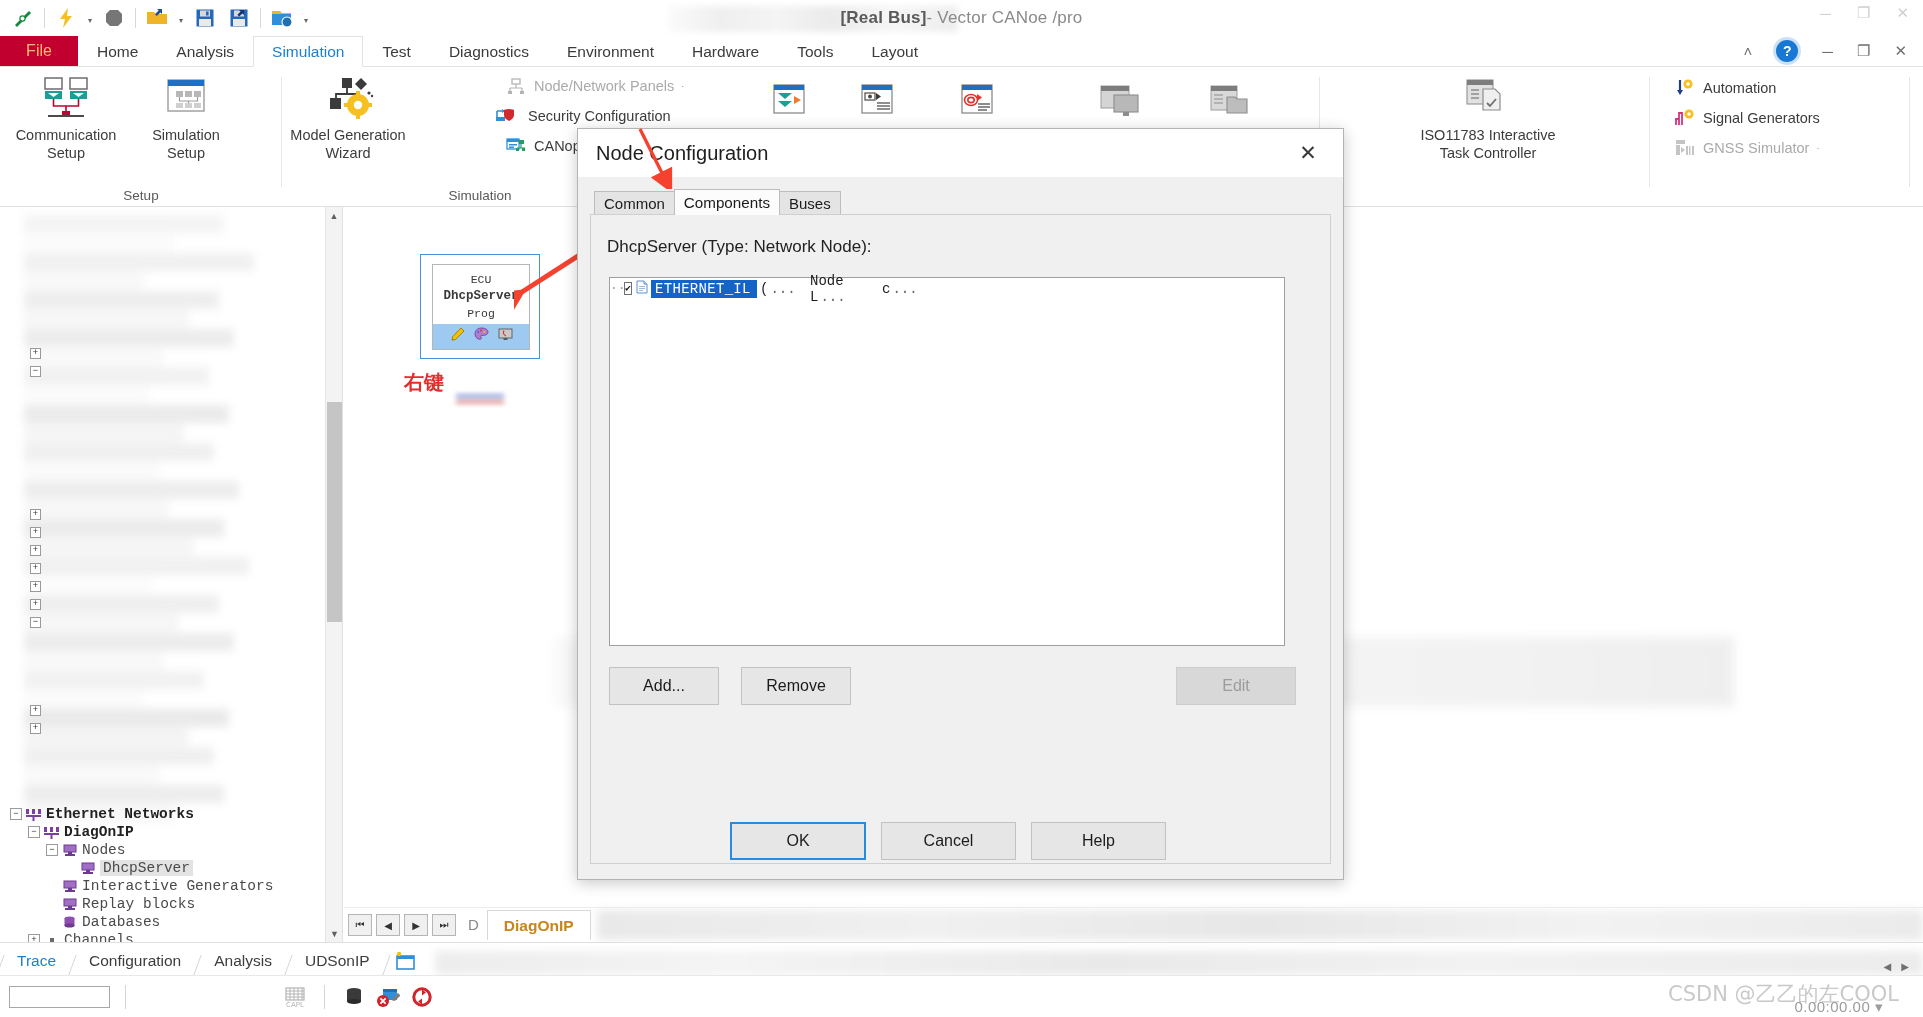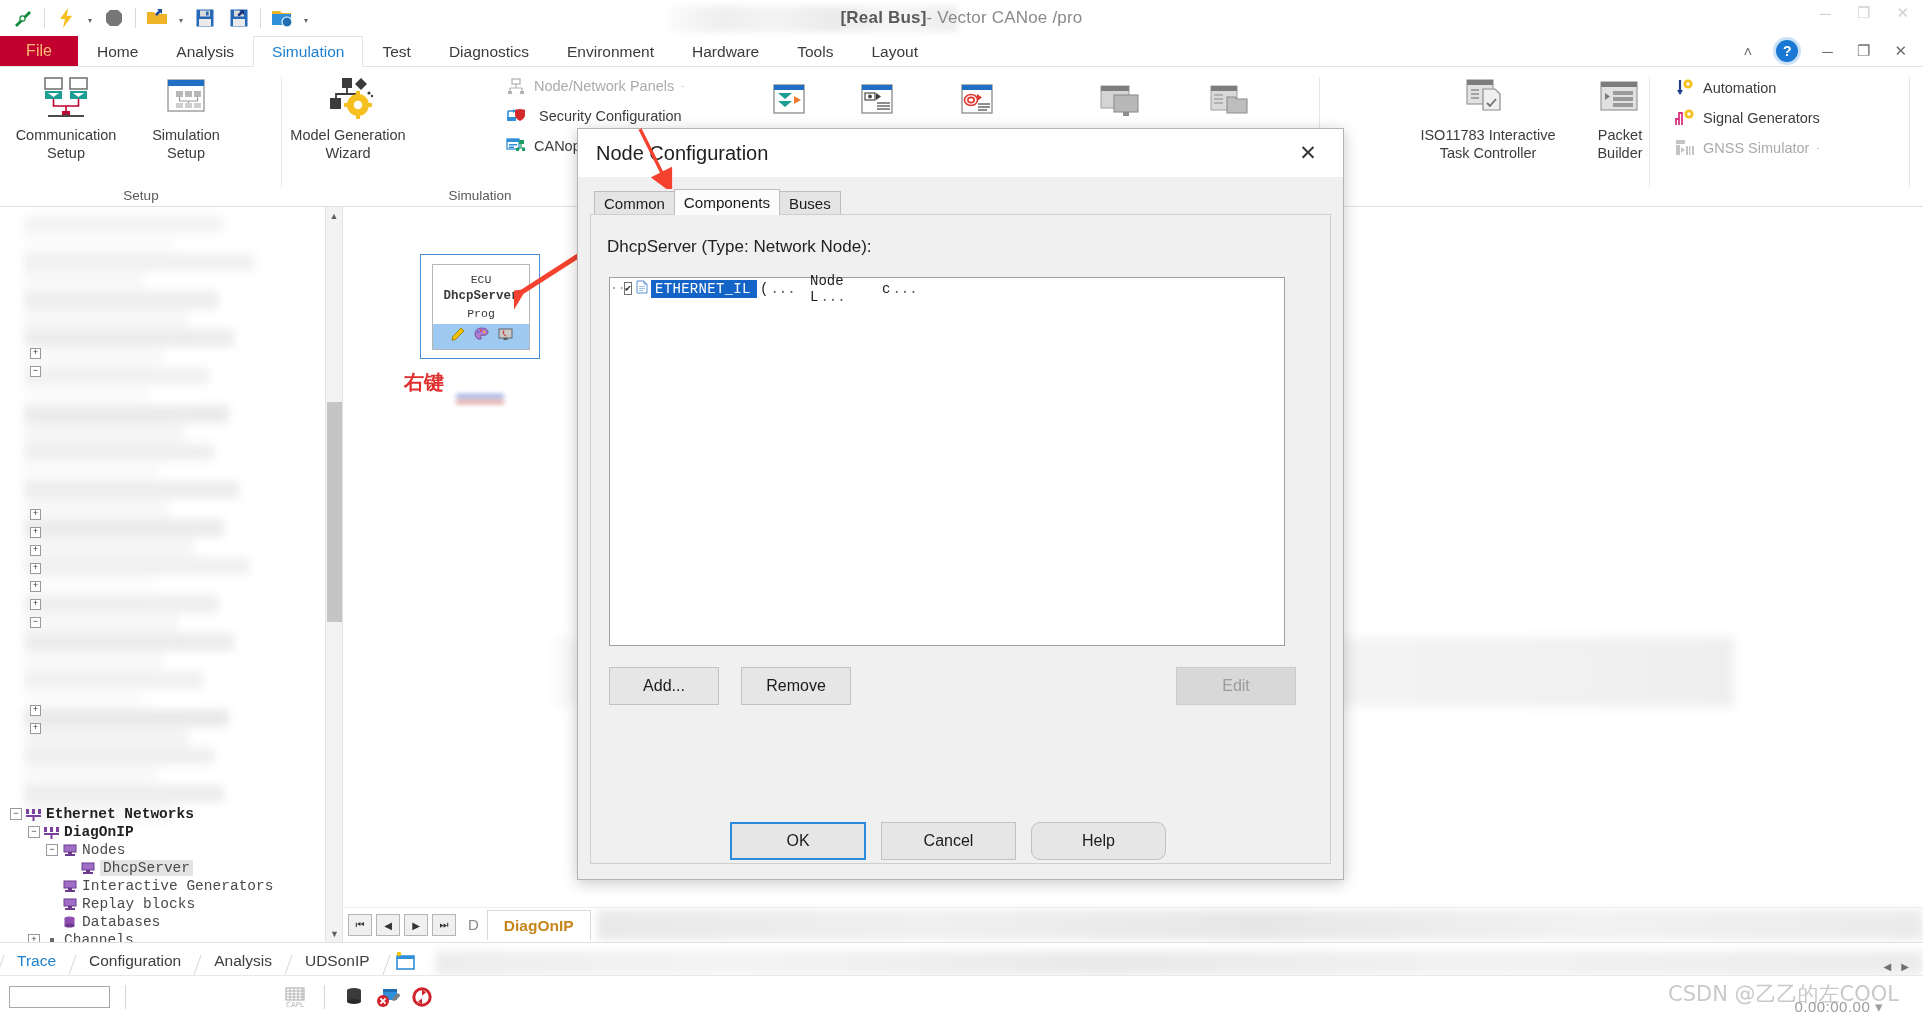--- a/index.html
+++ b/index.html
@@ -434,21 +434,21 @@
         <svg width="18" height="17" viewBox="0 0 18 17">
             <rect x="5" y="1" width="8" height="5" fill="none" stroke="#b4b4b4" stroke-width="1.3"></rect>
             <path d="M9 6 v4 M3 10 h12 M3 10 v3 M15 10 v3" stroke="#b4b4b4" stroke-width="1.2" fill="none"></path>
             <rect x="1" y="13" width="4" height="3" fill="#b4b4b4"></rect>
             <rect x="13" y="13" width="4" height="3" fill="#b4b4b4"></rect>
           </svg>
       </span>
       <span>Node/Network Panels</span>
       <span class="mini-caret">·</span>
     </div>
-    <div class="smallrow" style="left:255px; top:39px;gap:12px;">
+    <div class="smallrow" style="left:244px; top:39px;gap:12px;">
       <span class="si">
         <svg width="20" height="18" viewBox="0 0 20 18">
             <path d="M2 4 h8 M2 4 v9 M2 13 h6" stroke="#2f8fd8" stroke-width="1.6" fill="none"></path>
             <path d="M7 2 l3 2 -3 2 z" fill="#2f8fd8"></path>
             <rect x="1" y="10" width="9" height="4" fill="#2f8fd8"></rect>
             <path d="M14 2 c3 0 5 1 5 1 v5 c0 3 -3 5 -5 6 c-2 -1 -5 -3 -5 -6 v-5 c0 0 2 -1 5 -1 z" fill="#d32b2b"></path>
           </svg>
       </span>
       <span>Security Configuration</span>
     </div>
@@ -527,34 +527,20 @@
         <svg width="46" height="42" viewBox="0 0 46 42">
           <rect x="2" y="2" width="26" height="24" fill="#e1e1e1" stroke="#9a9a9a" stroke-width="1.2"></rect>
           <rect x="2" y="2" width="26" height="5" fill="#7d7d7d"></rect>
           <path d="M6 12 h8 M6 16 h8 M6 20 h8" stroke="#8d8d8d" stroke-width="1.5"></path>
           <path d="M18 11 h12 l5 5 v16 H18 Z" fill="#efefef" stroke="#8d8d8d" stroke-width="1.2"></path>
           <path d="M22 25 l3 3 6 -7" stroke="#6f6f6f" stroke-width="1.8" fill="none"></path>
         </svg>
       </div>
       <div>ISO11783 Interactive</div>
       <div>Task Controller</div>
-    </div>
-    <div class="bigbtn" style="left:170px; width:100px;">
-      <div class="bi">
-        <svg width="44" height="40" viewBox="0 0 44 40">
-          <rect x="3" y="3" width="36" height="28" fill="#e1e1e1" stroke="#9a9a9a" stroke-width="1.2"></rect>
-          <rect x="3" y="3" width="36" height="5" fill="#7d7d7d"></rect>
-          <path d="M7 14 l5 3.5 -5 3.5 z" fill="#7d7d7d"></path>
-          <rect x="15" y="12" width="20" height="4" fill="#9a9a9a"></rect>
-          <rect x="15" y="18" width="20" height="4" fill="#9a9a9a"></rect>
-          <rect x="15" y="24" width="20" height="4" fill="#9a9a9a"></rect>
-        </svg>
-      </div>
-      <div>Packet</div>
-      <div>Builder</div>
     </div>
     <div class="gsep"></div>
   </div>
 
   <div class="rgroup" style="left:1660px; width:250px;">
     <div class="smallrow" style="left:14px; top:11px;">
       <span class="si">
         <svg width="20" height="18" viewBox="0 0 20 18">
             <path d="M5 1 v12" stroke="#1f3d8a" stroke-width="2.2"></path>
             <path d="M2 11 l3 5 3 -5 z" fill="#1f3d8a"></path>
@@ -931,21 +917,21 @@
         </div>
       </div>
 
       <div class="dbtn" style="left:18px; top:452px; width:110px;">Add...</div>
       <div class="dbtn" style="left:150px; top:452px; width:110px;">Remove</div>
       <div class="dbtn disabled" style="left:585px; top:452px; width:120px;">Edit</div>
     </div>
 
     <div class="dbtn default" style="left:152px; top:645px; width:136px;">OK</div>
     <div class="dbtn" style="left:303px; top:645px; width:135px;">Cancel</div>
-    <div class="dbtn" style="left:453px; top:645px; width:135px;border-radius:9px;">Help</div>
+    <div class="dbtn" style="left:453px; top:645px; width:135px;">Help</div>
   </div>
 
   <div id="dlg-arrow">
     <svg width="70" height="66" viewBox="0 0 70 66">
       <defs>
           <marker id="ah2" markerWidth="7" markerHeight="7" refX="1" refY="3.5" orient="auto">
         <polygon points="0,0 7,3.5 0,7" fill="#f4422f"></polygon>
           </marker>
         </defs>
       <line x1="10" y1="6" x2="33" y2="52" stroke="#f4422f" stroke-width="3.4" marker-end="url(#ah2)"></line>

